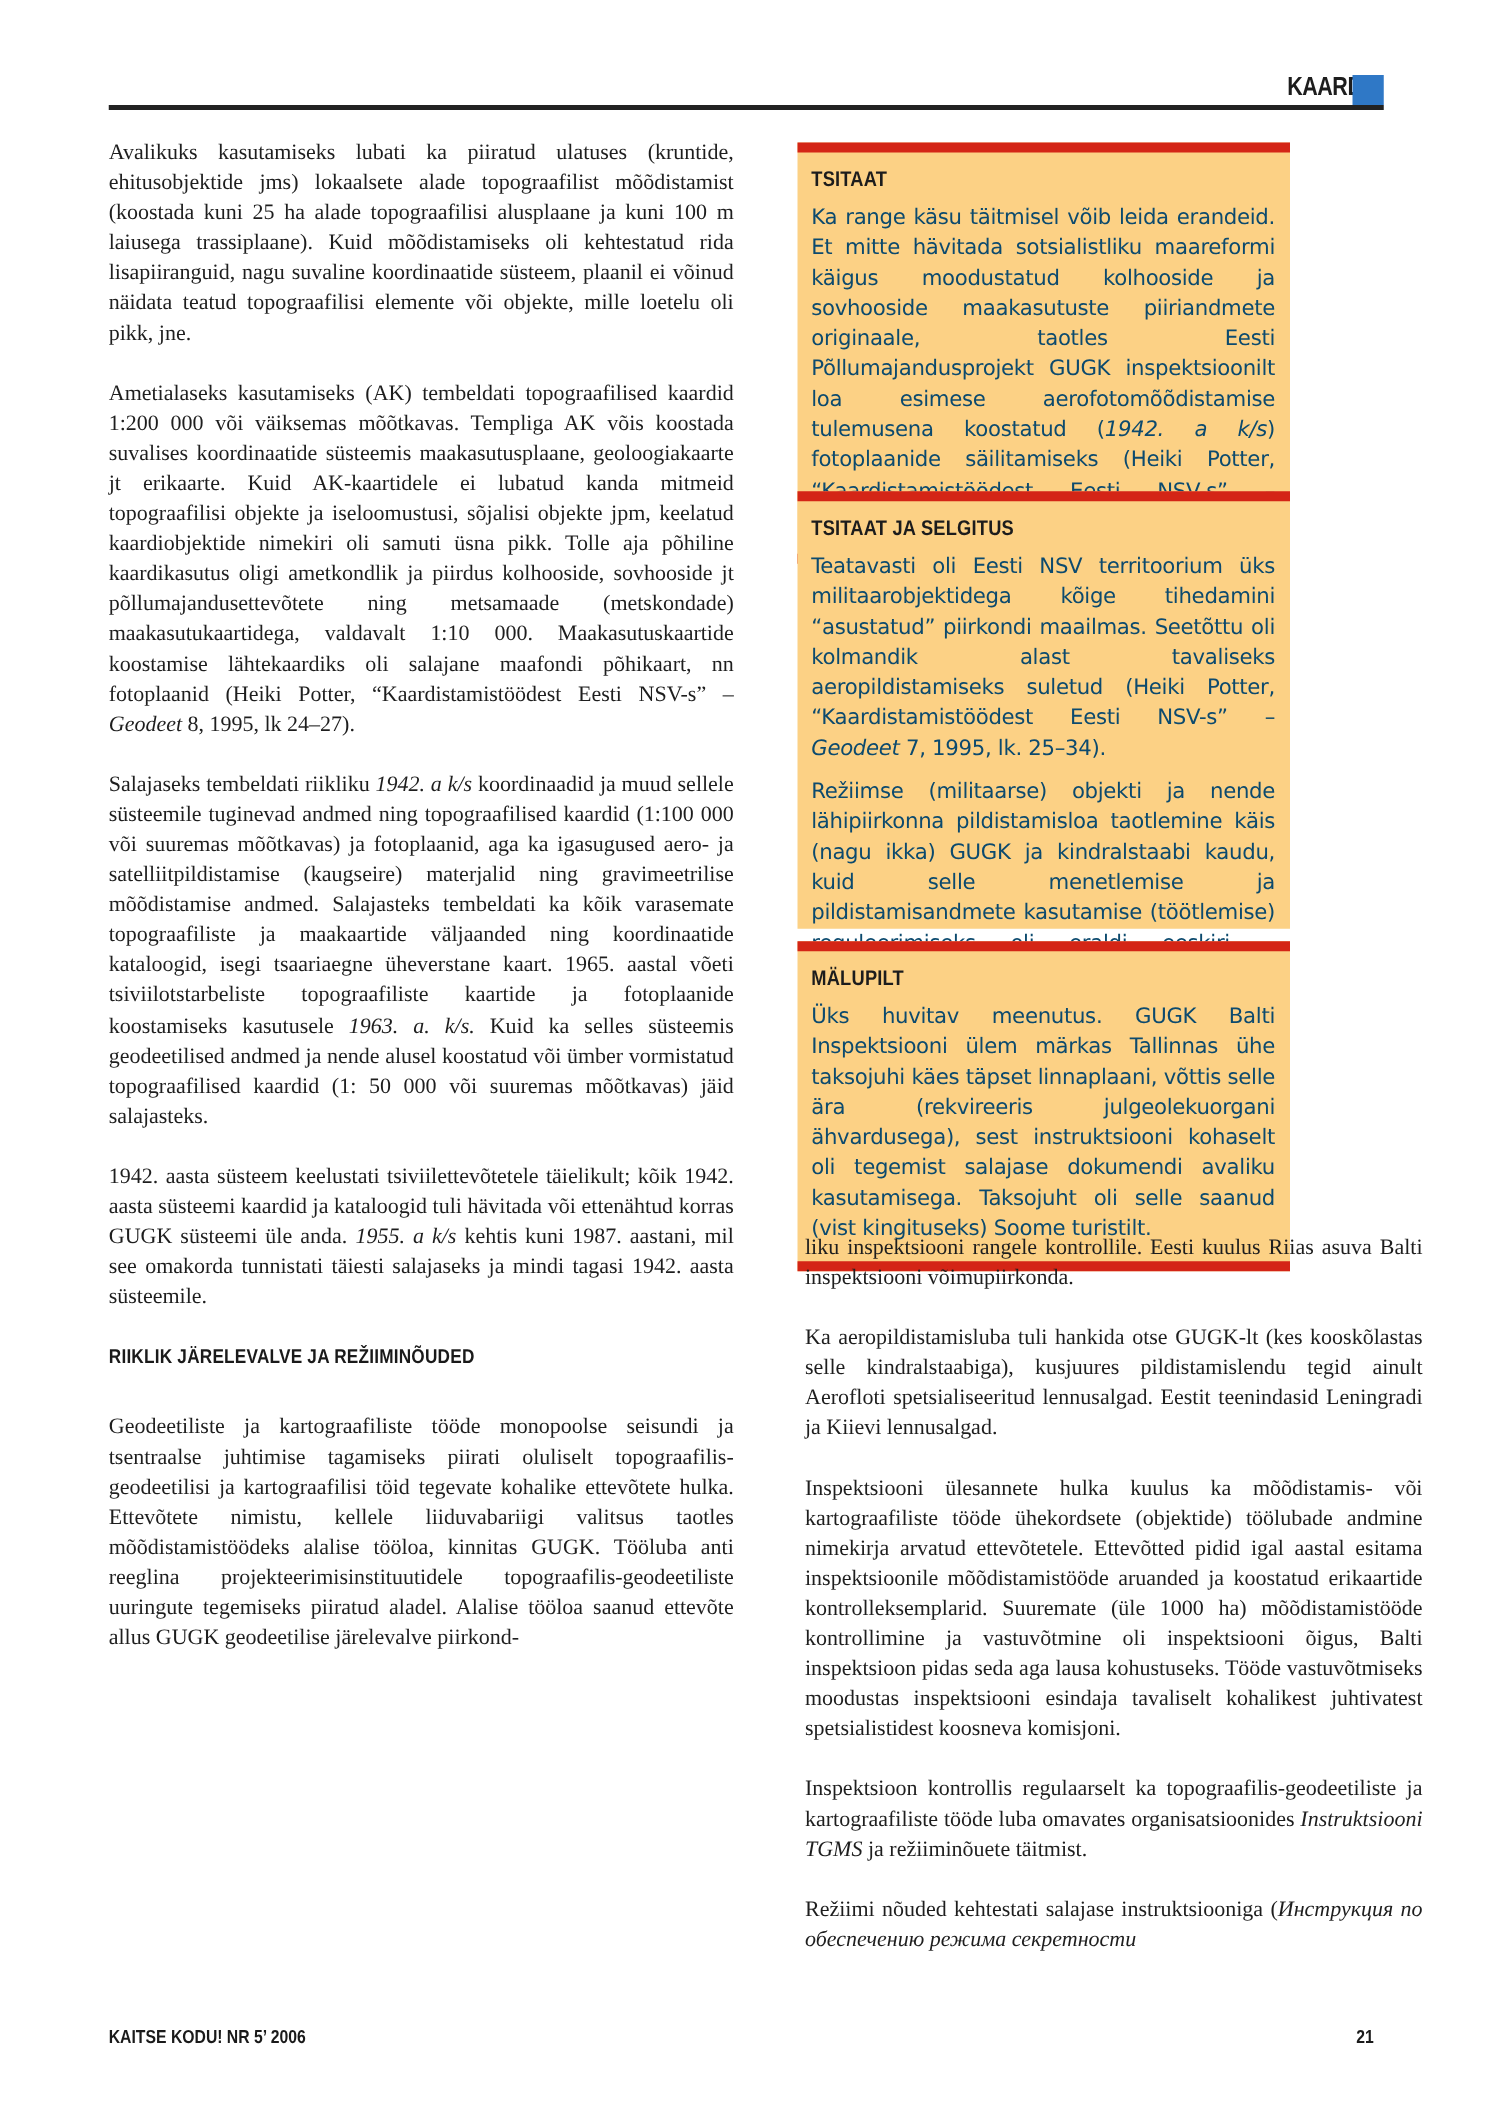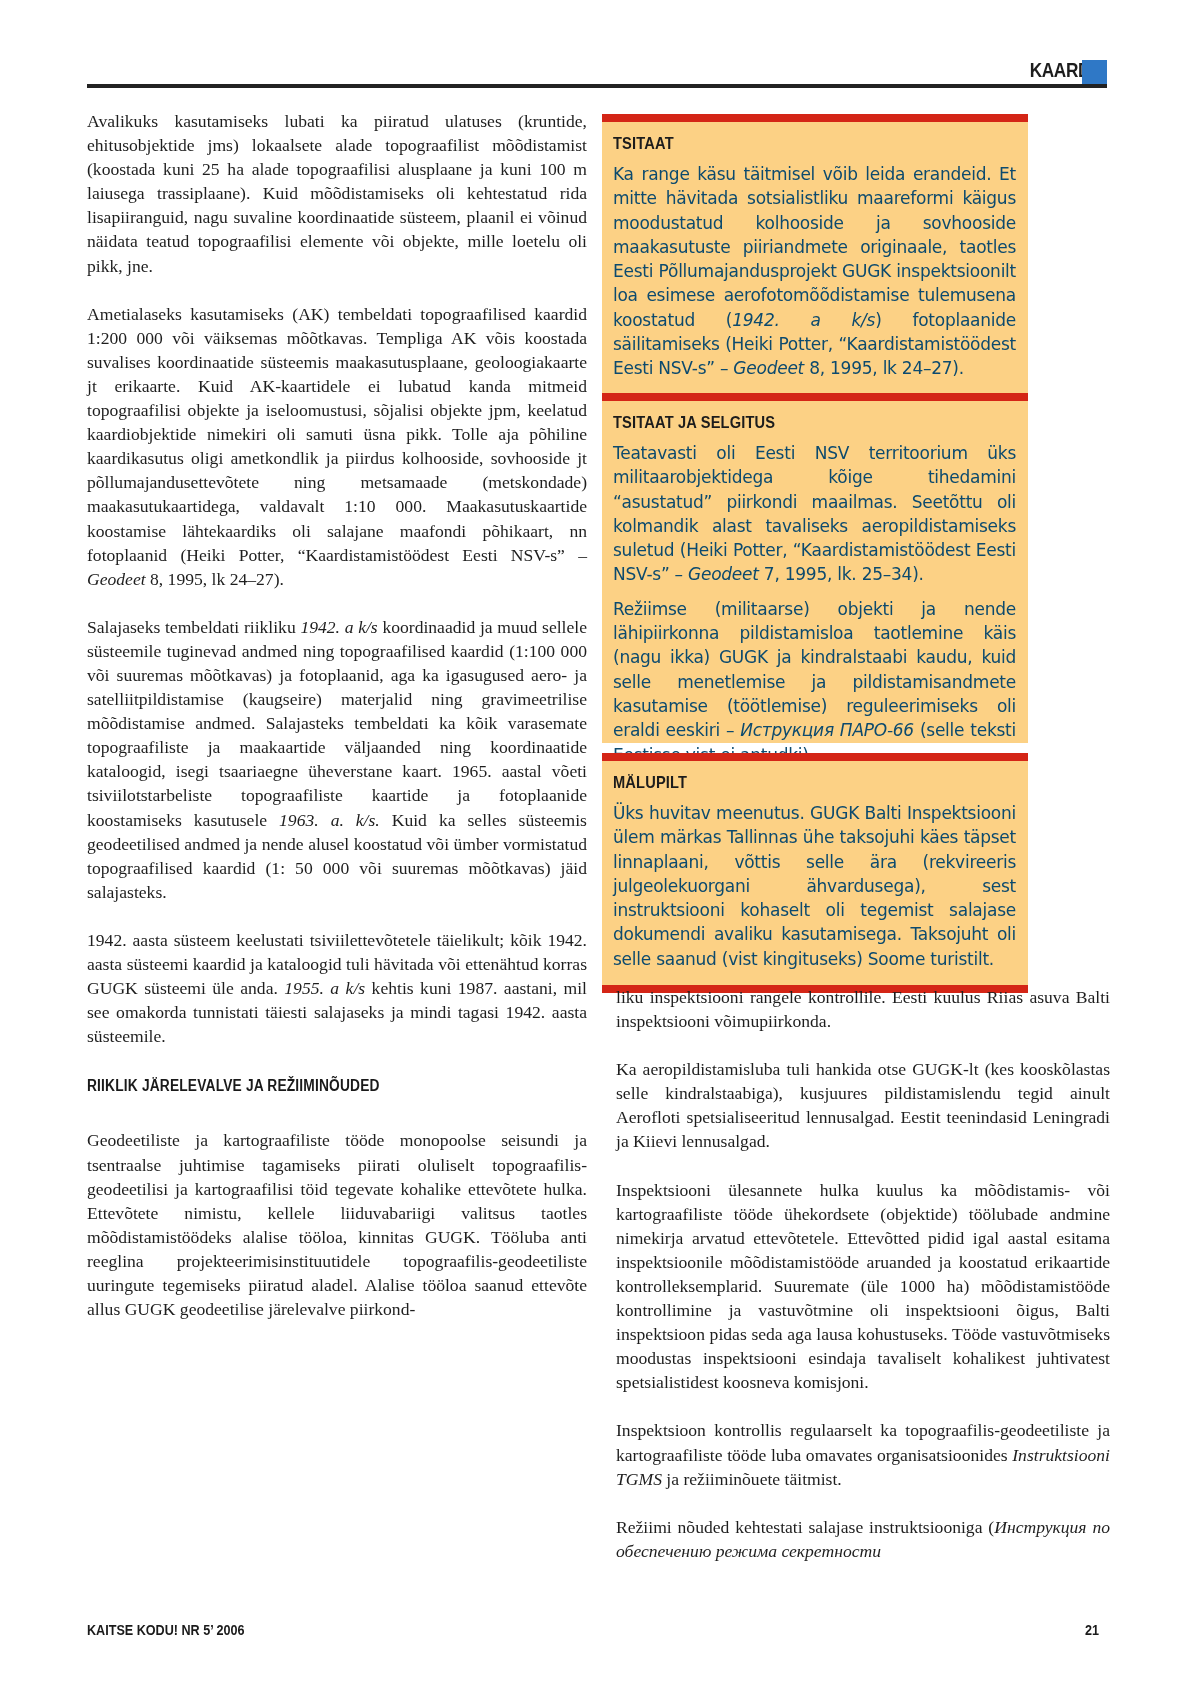--- a/index.html
+++ b/index.html
@@ -2,25 +2,25 @@
 <html><head>
 <meta charset="utf-8">
 <style>
   html,body{margin:0;padding:0;background:#fff;}
   body{width:1192px;height:1682px;position:relative;overflow:hidden;color:#1e1e1e;}
   .header-label{position:absolute;left:996px;top:58px;font-family:"Liberation Sans",sans-serif;font-weight:bold;font-size:21px;letter-spacing:-0.5px;transform:scaleX(0.82);transform-origin:right center;color:#1d1d1d;}
   .header-square{position:absolute;left:1082px;top:60px;width:25px;height:24px;background:#2f78c6;}
   .header-rule{position:absolute;left:87px;top:84px;width:1020px;height:4px;background:#222;}
   .col{position:absolute;font-family:"Liberation Serif","DejaVu Serif",serif;font-size:17.6px;line-height:24.1px;text-align:justify;hyphens:manual;}
   .col-left{left:87px;top:109px;width:500px;}
-  .col-right{left:616px;width:494px;}
+  .col-right{left:644px;width:494px;}
   .col p{margin:0 0 24px 0;}
   .col p.tight{margin-bottom:0;}
   .subhead{font-family:"Liberation Sans",sans-serif;font-weight:bold;font-size:16px;letter-spacing:0.2px;transform:scaleX(0.86);transform-origin:left center;white-space:nowrap;margin:26px 0 30px 0;color:#1a1a1a;}
-  .box{position:absolute;left:602px;width:426px;background:#fcd185;border-top:8px solid #d42516;}
+  .box{position:absolute;left:638px;width:394px;background:#fcd185;border-top:8px solid #d42516;}
   .box.bottom-bar{border-bottom:8px solid #d42516;}
   .box-inner{padding:12px 12px 14px 11px;}
   .box-title{font-family:"Liberation Sans",sans-serif;font-weight:bold;font-size:17px;letter-spacing:0.2px;transform:scaleX(0.86);transform-origin:left center;white-space:nowrap;color:#1c1c1c;margin-bottom:8px;}
   .box-text{font-family:"DejaVu Sans",sans-serif;font-size:17px;line-height:24.3px;text-align:justify;color:#0c4a6e;margin:0 0 10px 0;letter-spacing:-0.25px;}
   .box-text:last-child{margin-bottom:0;}
   .footer-left{position:absolute;left:87px;top:1621px;font-family:"Liberation Sans",sans-serif;font-weight:bold;font-size:15px;transform:scaleX(0.84);transform-origin:left center;white-space:nowrap;color:#1a1a1a;}
   .footer-right{position:absolute;left:1085px;top:1621px;font-family:"Liberation Sans",sans-serif;font-weight:bold;font-size:15px;color:#1a1a1a;transform:scaleX(0.84);transform-origin:left center;}
   i{font-style:italic;}
 </style>
 </head>

